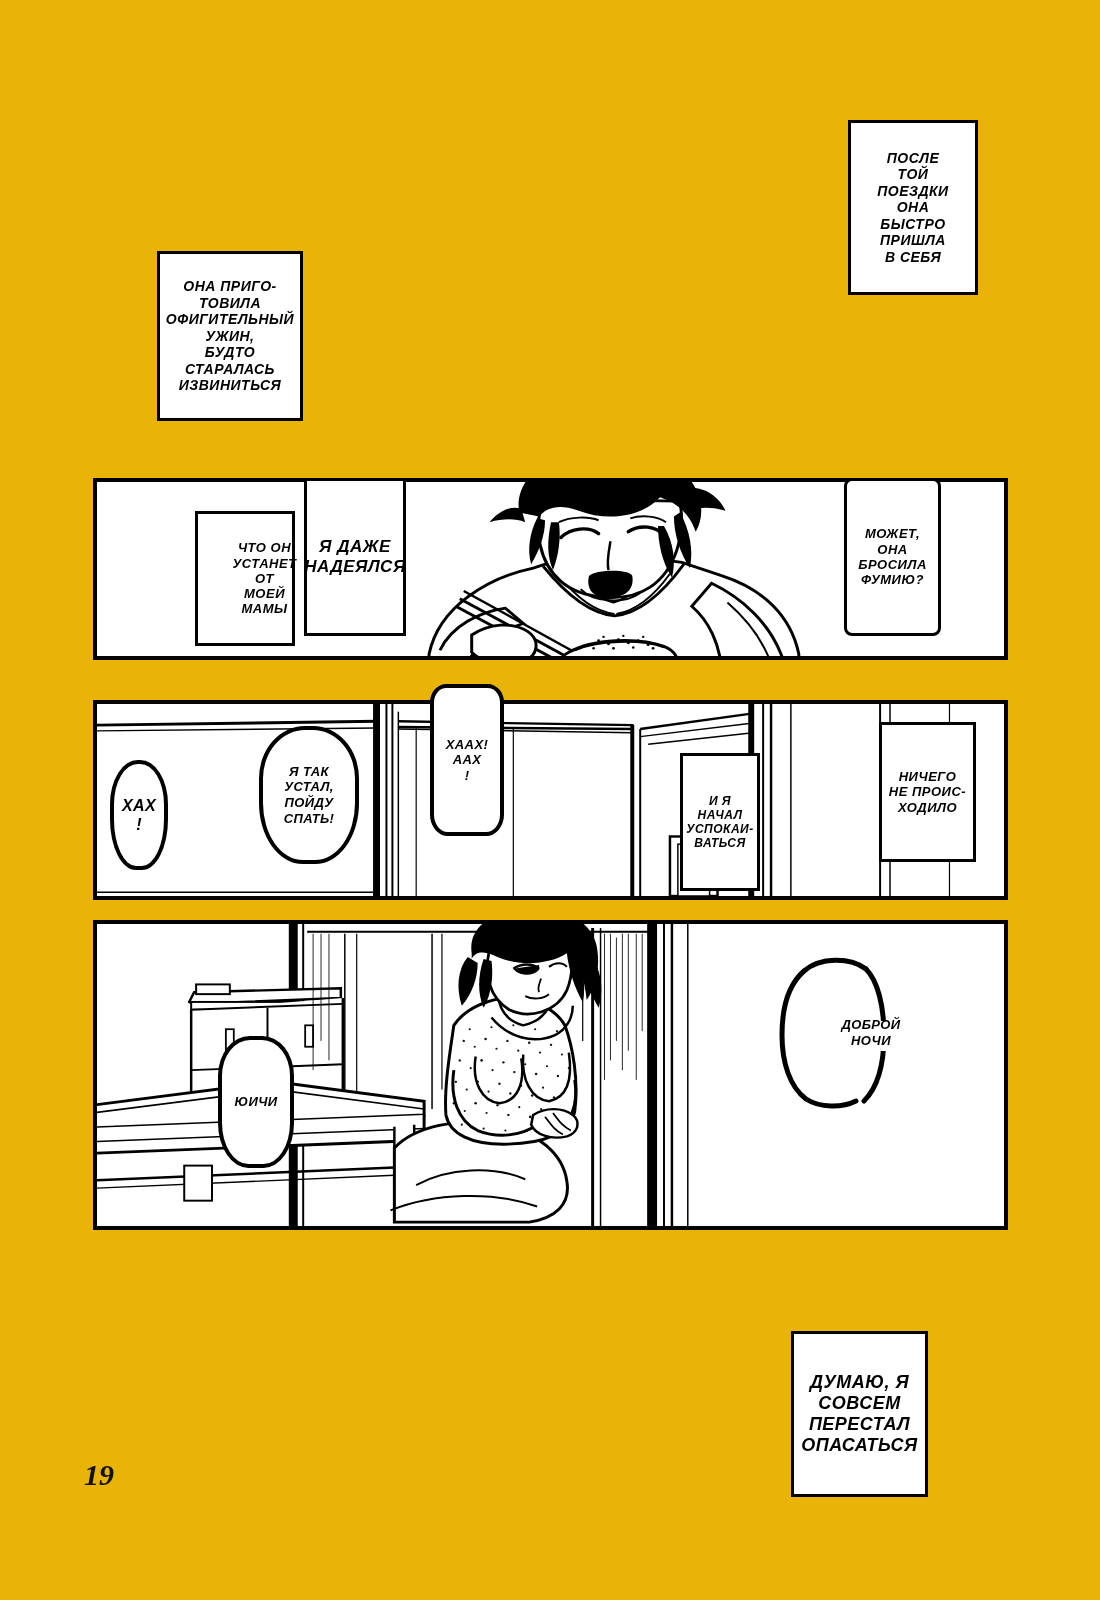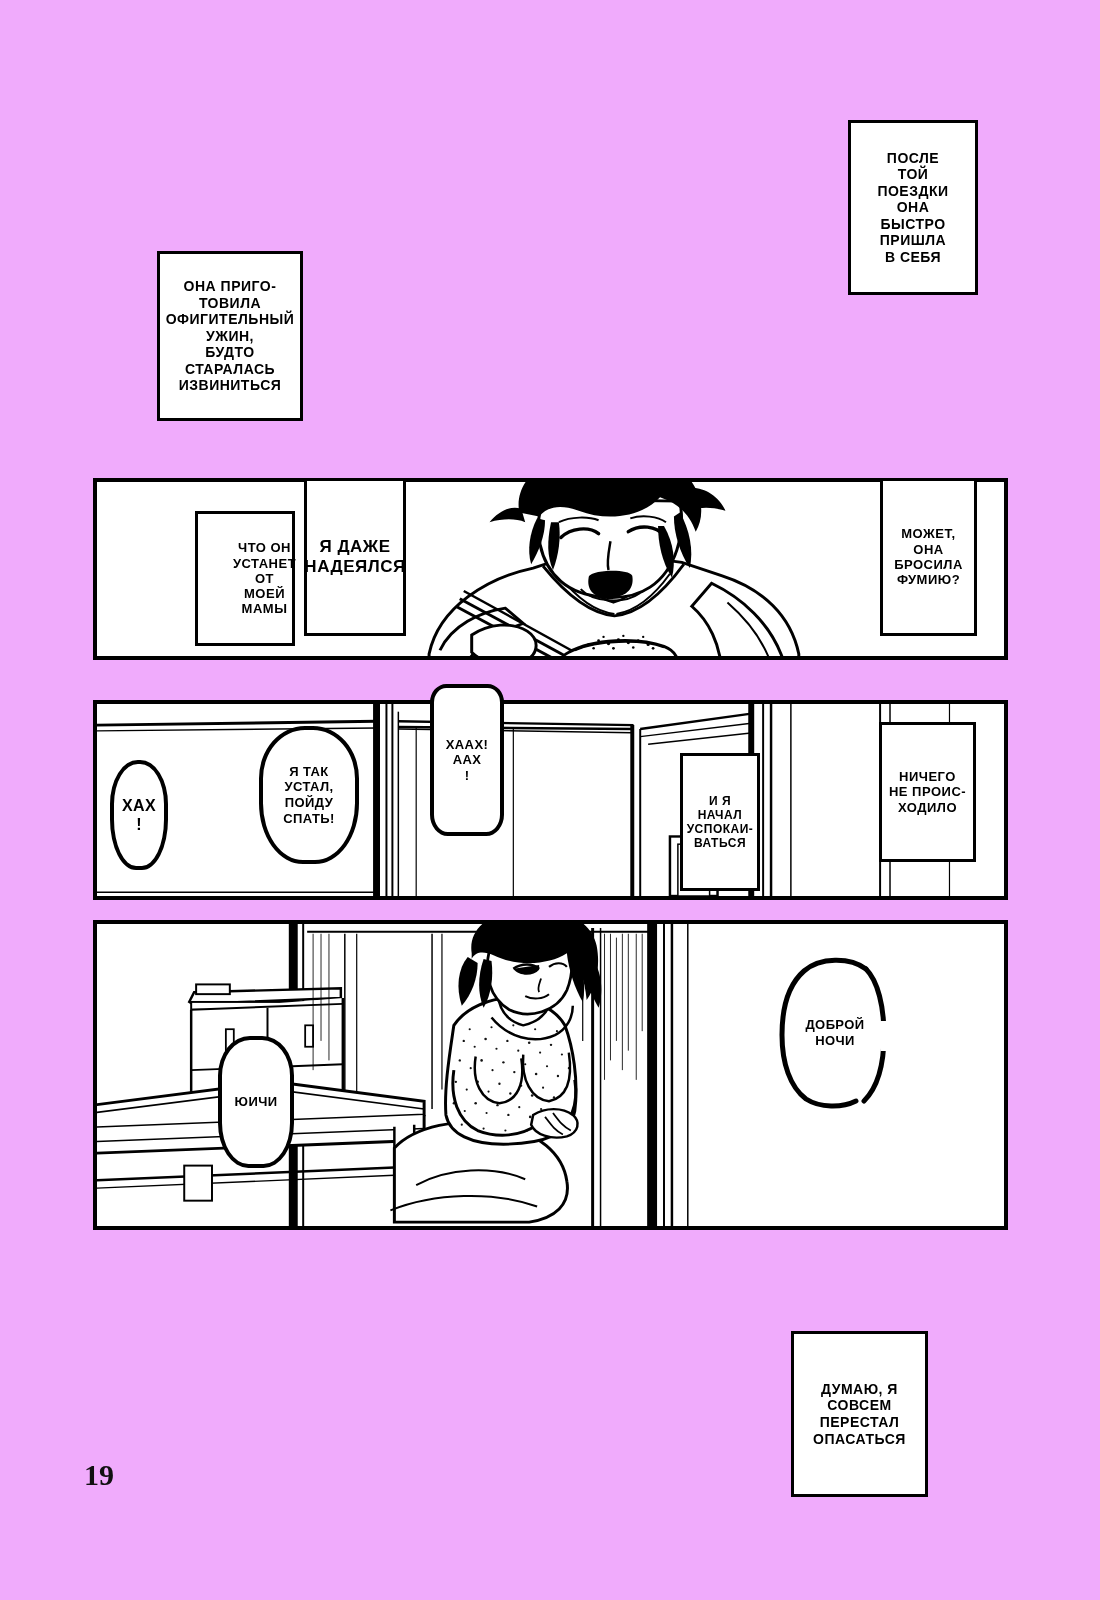--- a/index.html
+++ b/index.html
@@ -7,22 +7,23 @@
     padding: 0;
     background: #ffffff;
   }
   body {
     font-family: "Liberation Sans", sans-serif;
   }
   #page {
     position: relative;
     width: 1100px;
     height: 1600px;
-    background: #f0abfc;
+    background: #eab308;
     overflow: hidden;
+    font-style: italic;
   }
 
   
   .caption-box {
     position: absolute;
     background: #ffffff;
     border: 3px solid #000000;
     box-sizing: border-box;
     display: flex;
     align-items: center;
@@ -221,21 +222,21 @@
 УСТАНЕТ
 ОТ МОЕЙ
 МАМЫ</span>
   </div>
 
   <div class="caption-box" style="left:304px; top:478px; width:102px; height:158px;">
     <span class="caption-text" style="font-size:17px;">Я ДАЖЕ
 НАДЕЯЛСЯ</span>
   </div>
 
-  <div class="caption-box" style="left:880px; top:478px; width:97px; height:158px;">
+  <div class="caption-box" style="left:844px; top:478px; width:97px; height:158px;border-radius:8px;">
     <span class="caption-text" style="font-size:13px;">МОЖЕТ,
 ОНА
 БРОСИЛА
 ФУМИЮ?</span>
   </div>
 
   <div class="panel" style="left:93px; top:700px; width:915px; height:200px;">
     <div class="art">
       <svg viewBox="0 0 915 200" preserveAspectRatio="none" xmlns="http://www.w3.org/2000/svg">
         <rect x="0" y="0" width="915" height="200" fill="#ffffff"></rect>
@@ -496,26 +497,26 @@
     <span class="balloon-text" style="font-size:13px;">ЮИЧИ</span>
   </div>
 
   <div class="balloon-open" style="left:780px; top:955px; width:110px; height:155px;">
     <svg viewBox="0 0 110 155" xmlns="http://www.w3.org/2000/svg">
       <path d="M86 14 C98 26 104 52 104 80 C104 112 96 134 84 146" fill="none" stroke="#000000" stroke-width="5" stroke-linecap="round"></path>
       <path d="M86 14 C70 2 40 2 24 16 C8 30 2 54 2 80
                C2 108 10 132 26 144 C40 153 62 153 76 146" fill="none" stroke="#000000" stroke-width="5" stroke-linecap="round"></path>
       <path d="M104 66 L104 96" fill="none" stroke="#ffffff" stroke-width="7"></path>
     </svg>
-    <span class="open-label" style="left:0; top:62px; width:110px; font-size:13px;">ДОБРОЙ
+    <span class="open-label" style="left:0; top:62px; width:110px; font-size:13px;padding-left:36px;">ДОБРОЙ
 НОЧИ</span>
   </div>
 
   <div class="caption-box" style="left:791px; top:1331px; width:137px; height:166px;">
-    <span class="caption-text" style="font-size:14px;">ДУМАЮ, Я
+    <span class="caption-text" style="font-size:18px;">ДУМАЮ, Я
 СОВСЕМ
 ПЕРЕСТАЛ
 ОПАСАТЬСЯ</span>
   </div>
 
   <div id="page-number">19</div>
 
 </div>
 
 </body></html>

